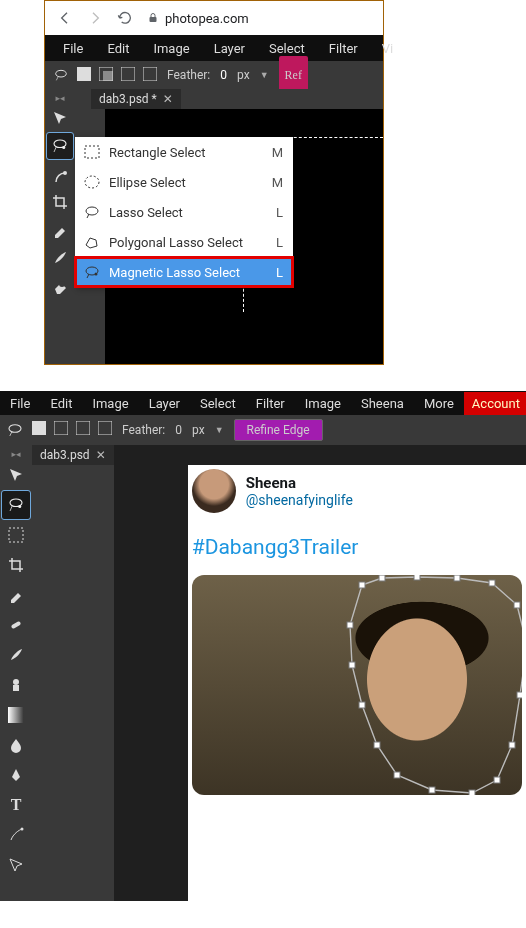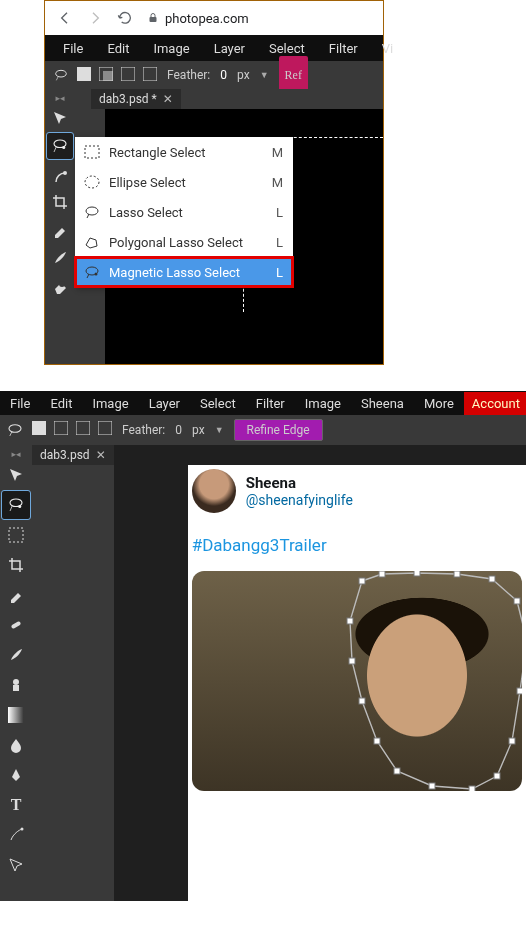--- a/index.html
+++ b/index.html
@@ -57,21 +57,21 @@
   .right2 { flex:1; display:flex; flex-direction:row; }
   .tabstrip2 { height:20px; background:#2b2b2b; display:flex; align-items:center; padding:0 8px; gap:6px; font-size:12px; color:#ddd; }
   .canvas2 { flex:1; background:#1f1f1f; position:relative; overflow:hidden; }
   
   .doc { position:absolute; left:74px; top:20px; right:0; bottom:0; background:#fff; padding:4px; }
   .tw-head { display:flex; gap:10px; align-items:center; }
   .avatar { width:44px; height:44px; border-radius:50%; background: radial-gradient(circle at 50% 35%, #c79a7a 0 40%, #3a2a1f 60%); }
   .tw-name { font-weight:700; font-size:15px; color:#14171a; }
   .tw-handle { color:#0369a1; font-size:14px; }
   .tw-body { margin-top:16px; font-size:18px; color:#14171a; }
-  .tw-hash { margin-top:22px; color:#1b95e0; font-size:17px; }
+  .tw-hash { margin-top:22px; color:#1b95e0; font-size:21px; }
   
   .photo { margin-top:16px; height:220px; border-radius:12px; background: linear-gradient(#6e6148,#3d3425); position:relative; overflow:hidden; }
   .face { position:absolute; left:130px; top:10px; width:190px; height:210px; background: radial-gradient(ellipse 90px 110px at 50% 45%, #caa07a 0 55%, rgba(0,0,0,0) 56%); }
   .hair { position:absolute; left:130px; top:0; width:200px; height:90px; background: radial-gradient(ellipse 110px 60px at 50% 70%, #1a1208 0 60%, rgba(0,0,0,0) 61%); }
   .sel-path { position:absolute; left:130px; top:0; width:210px; height:220px; }
   .sel-path svg { width:100%; height:100%; }
   .anchor { fill:#fff; stroke:#777; stroke-width:1; }
 </style>
 </head>
 <body>

